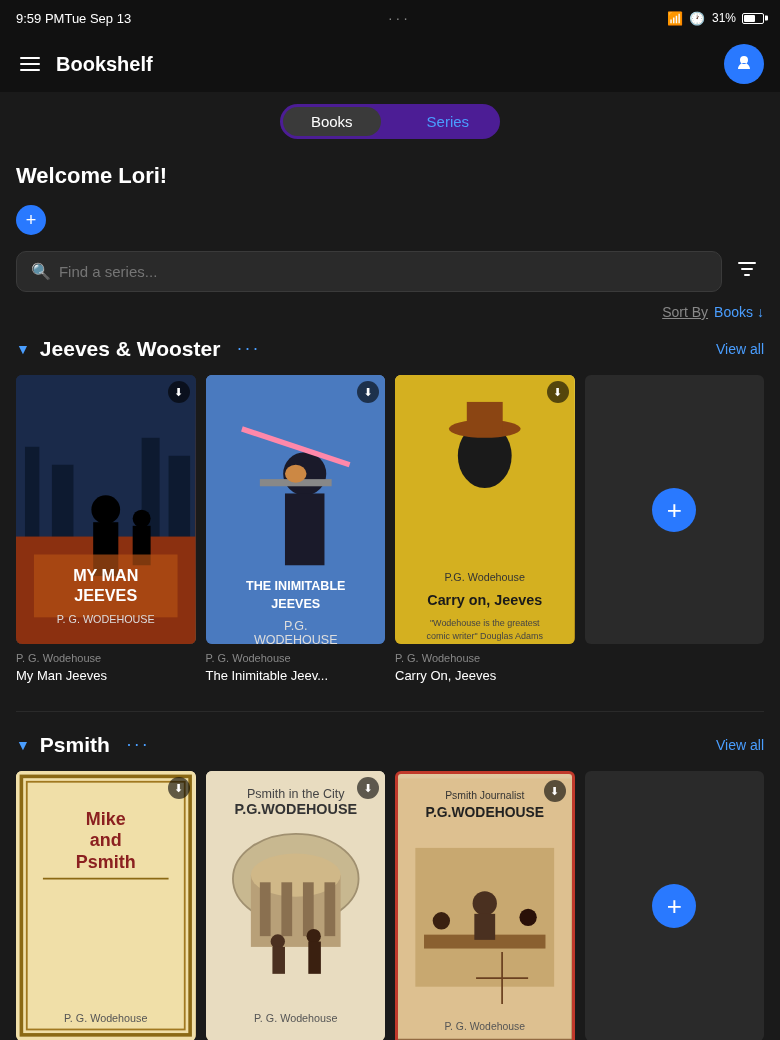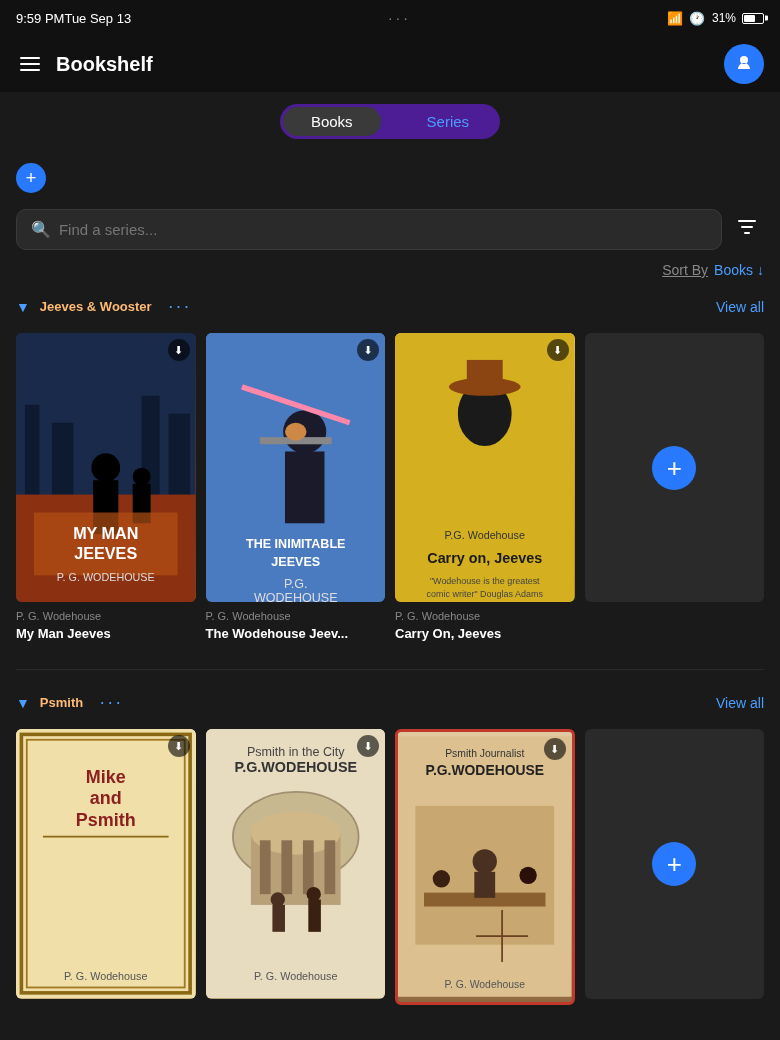--- a/index.html
+++ b/index.html
@@ -256,23 +256,23 @@
     .series-header-left {
       display: flex;
       align-items: center;
       gap: 10px;
     }
     .chevron-down {
       color: #4a9eff;
       font-size: 14px;
     }
     .series-name {
-      font-size: 13px;
+      font-size: 21px;
       font-weight: 600;
-      color: #fdba74;
+      color: #ffffff;
     }
     .more-dots-btn {
       background: none;
       border: none;
       cursor: pointer;
       color: #4a9eff;
       font-size: 18px;
       letter-spacing: 2px;
       padding: 2px 6px;
     }
@@ -354,21 +354,21 @@
       cursor: pointer;
       border: none;
     }
     .book-author {
       font-size: 11px;
       color: #888;
       margin-top: 4px;
     }
     .book-title {
       font-size: 13px;
-      font-weight: 700;
+      font-weight: 400;
       color: #fff;
     }
     .divider {
       height: 1px;
       background: #2a2a2a;
       margin: 4px 0 20px 0;
     }
 
     
     .cover-my-man-jeeves {
@@ -430,20 +430,21 @@
 
 <div class="tab-switcher">
   <div class="tab-group">
     <button class="tab-btn active">Books</button>
     <button class="tab-btn inactive">Series</button>
   </div>
 </div>
 
 <div class="main-content">
 
+  <div class="welcome-text">Welcome Lori!</div>
 
   <div class="my-collection">
     <button class="add-btn-circle">+</button>
   </div>
 
   <div class="search-row">
     <div class="search-box">
       <span class="search-icon">🔍</span>
       <input class="search-input" type="text" placeholder="Find a series..." style="">
     </div>
@@ -521,21 +522,21 @@
               <line x1="20" y1="30" x2="80" y2="50" stroke="#ff88aa" stroke-width="3"></line>
               <text x="50" y="120" text-anchor="middle" fill="#fff" font-size="7" font-weight="bold">THE INIMITABLE</text>
               <text x="50" y="130" text-anchor="middle" fill="#fff" font-size="7" font-weight="bold">JEEVES</text>
               <text x="50" y="142" text-anchor="middle" fill="#ddd" font-size="7">P.G.</text>
               <text x="50" y="150" text-anchor="middle" fill="#ddd" font-size="7">WODEHOUSE</text>
             </svg>
           </div>
           <div class="download-badge">⬇</div>
         </div>
         <span class="book-author">P. G. Wodehouse</span>
-        <span class="book-title">The Wodehouse Jeev...</span>
+        <span class="book-title">The Inimitable Jeev...</span>
       </div>
 
       <div class="book-item">
         <div class="book-cover-wrapper">
           <div class="book-cover-inner cover-carry-on-jeeves">
             <svg viewBox="0 0 100 150" xmlns="http://www.w3.org/2000/svg" width="100%" height="100%">
               <rect x="0" y="0" width="100" height="150" fill="#d4b020"></rect>
 
               <ellipse cx="50" cy="45" rx="15" ry="18" fill="#1a1a1a"></ellipse>
 

